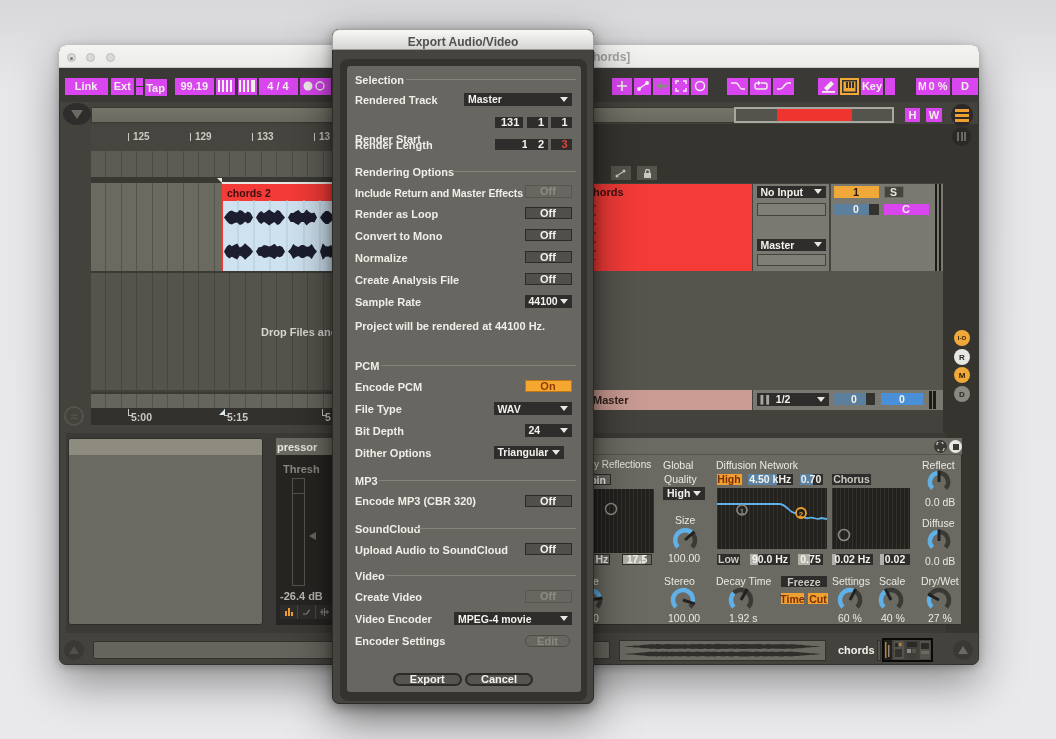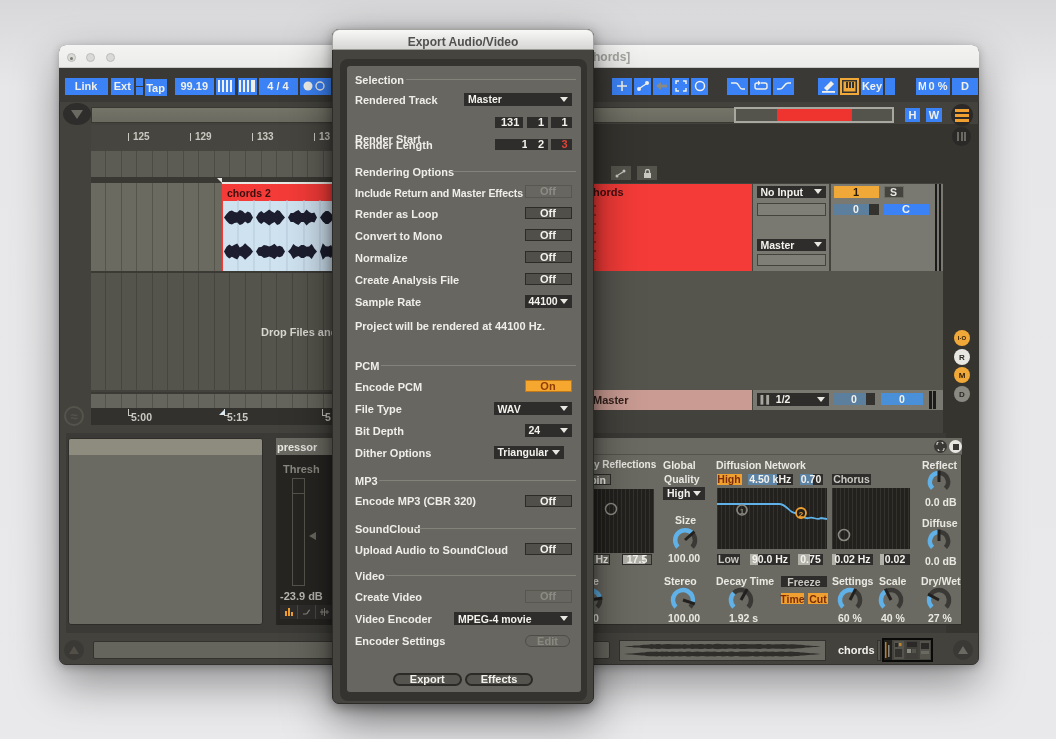--- a/index.html
+++ b/index.html
@@ -1,25 +1,25 @@
 <!DOCTYPE html>
 <html><head><meta charset="utf-8"><style>
 *{margin:0;padding:0;box-sizing:border-box}
 html,body{width:1056px;height:739px;overflow:hidden}
 body{background:linear-gradient(#d8d8da,#e7e7e9 12%,#e9e9eb);font-family:"Liberation Sans",sans-serif;position:relative}
 .abs{position:absolute}
 .b{font-weight:bold}
-.cell{position:absolute;background:#3b82f6;color:#f1f0ea;font-weight:bold;font-size:11px;text-align:center;display:flex;align-items:center;justify-content:center}
+.cell{position:absolute;background:#d946ef;color:#f1f0ea;font-weight:bold;font-size:11px;text-align:center;display:flex;align-items:center;justify-content:center}
 .drop{position:absolute;background:#2e2d2b;color:#f3f2ec;font-weight:bold;font-size:10.5px;display:flex;align-items:center;padding:0 4px}
 .drop:after{content:"";margin-left:auto;border-left:4px solid transparent;border-right:4px solid transparent;border-top:5.5px solid #e8e7e1}
 .vbox{position:absolute;background:#2e2d2b;color:#f3f2ec;font-weight:bold;font-size:11px;display:flex;align-items:center;justify-content:flex-end;padding-right:4px}
 .offb{position:absolute;background:#504f49;border:1px solid #2c2b28;color:#f3f2ec;font-weight:bold;font-size:11px;display:flex;align-items:center;justify-content:center}
 .offd{position:absolute;background:transparent;border:1px solid #57564f;color:#8d8c84;font-weight:bold;font-size:11px;display:flex;align-items:center;justify-content:center}
 .lbl{position:absolute;color:#efeee8;font-weight:bold;font-size:11px;white-space:nowrap}
-.dlbl{position:absolute;color:#e9e8e2;font-weight:bold;font-size:10.5px;white-space:nowrap}
+.dlbl{position:absolute;color:#e9e8e2;font-weight:normal;font-size:10.5px;white-space:nowrap}
 .hline{position:absolute;height:1px;background:#83827b}
 .chip{position:absolute;font-weight:bold;font-size:10.5px;display:flex;align-items:center;justify-content:center;white-space:nowrap}
 .disp{position:absolute;background:#22211e;background-image:repeating-linear-gradient(90deg,rgba(90,89,80,0.30) 0,rgba(90,89,80,0.30) 1px,transparent 1px,transparent 4px)}
 </style></head><body>
 
 <div class="abs" style="left:59px;top:45px;width:920px;height:620px;background:#43423d;border-radius:7px;border:1px solid #33322f;box-shadow:0 18px 45px rgba(0,0,0,0.4),0 2px 8px rgba(0,0,0,0.25)"></div>
 <div class="abs" style="left:59px;top:45px;width:920px;height:23px;background:linear-gradient(#f4f4f3,#ebebe9);border-radius:7px 7px 0 0;border-bottom:1px solid #c9c9c7"></div>
 <div class="abs" style="left:66.5px;top:53px;width:9px;height:9px;border-radius:50%;background:#d9d9d8;border:1px solid #bcbcba">
     <div class="abs" style="left:2.5px;top:2.5px;width:3px;height:3px;border-radius:50%;background:#7c7c74"></div>
   </div>
@@ -242,21 +242,21 @@
 <div class="abs" style="left:66px;top:433px;width:880px;height:200px;background:#3b3a36"></div>
 <div class="abs" style="left:68px;top:438px;width:195px;height:187px;background:#6b6a62;border:1px solid #2e2d2a;border-radius:3px"></div>
 <div class="abs" style="left:69px;top:439px;width:193px;height:16px;background:#8d8c7e;border-radius:2px 2px 0 0"></div>
 <div class="abs" style="left:276px;top:438px;width:320px;height:187px;background:#262522"></div>
 <div class="abs" style="left:276px;top:438px;width:320px;height:17px;background:#6b6a62"></div>
 <div class="abs b" style="left:277px;top:441px;font-size:11px;color:#e8e7e1">pressor</div>
 <div class="abs b" style="left:283px;top:463px;font-size:11px;color:#8a8981">Thresh</div>
 <div class="abs" style="left:292px;top:478px;width:13px;height:108px;border:1px solid #55544c"></div>
 <div class="abs" style="left:292px;top:493px;width:13px;height:1px;background:#55544c"></div>
 <div class="abs" style="left:309px;top:532px;width:0;height:0;border-top:4.5px solid transparent;border-bottom:4.5px solid transparent;border-right:7px solid #6a6962"></div>
-<div class="abs b" style="left:280px;top:590px;font-size:11px;color:#b8b7b0">-23.9 dB</div>
+<div class="abs b" style="left:280px;top:590px;font-size:11px;color:#b8b7b0">-26.4 dB</div>
 <div class="abs" style="left:280px;top:605px;width:53px;height:14px;background:#2e2d2b;display:flex">
     <div style="flex:1;border-right:1px solid #4a4944;display:flex;align-items:center;justify-content:center">
       <svg width="8" height="8">
         <rect x="0" y="3" width="2" height="5" fill="#f0a030"></rect>
         <rect x="3" y="0" width="2" height="8" fill="#f0a030"></rect>
         <rect x="6" y="4" width="2" height="4" fill="#f0a030"></rect>
       </svg>
     </div>
     <div style="flex:1;border-right:1px solid #4a4944;display:flex;align-items:center;justify-content:center">
       <svg width="9" height="8">
@@ -462,12 +462,12 @@
 <div class="offb" style="left:524.5px;top:542.5px;width:47px;height:12px">Off</div>
 <div class="lbl" style="left:355px;top:569.5px">Video</div>
 <div class="hline" style="left:386px;top:574.5px;width:190px"></div>
 <div class="lbl" style="left:355px;top:591.0px">Create Video</div>
 <div class="offd" style="left:524.5px;top:590px;width:47px;height:12.5px">Off</div>
 <div class="lbl" style="left:355px;top:613.0px">Video Encoder</div>
 <div class="drop" style="left:454px;top:612px;width:117.5px;height:13px">MPEG-4 movie</div>
 <div class="lbl" style="left:355px;top:635.0px">Encoder Settings</div>
 <div class="offd" style="left:525px;top:634.5px;width:45px;height:12.5px;border-radius:6px;border-color:#4d4c47;color:#8a8980">Edit</div>
 <div class="abs b" style="left:393px;top:673px;width:68.5px;height:12.5px;background:#55544e;border:2px solid #2b2a27;border-radius:7px;color:#f3f2ec;font-size:11px;display:flex;align-items:center;justify-content:center">Export</div>
-<div class="abs b" style="left:465px;top:673px;width:68px;height:12.5px;background:#55544e;border:2px solid #2b2a27;border-radius:7px;color:#f3f2ec;font-size:11px;display:flex;align-items:center;justify-content:center">Effects</div>
+<div class="abs b" style="left:465px;top:673px;width:68px;height:12.5px;background:#55544e;border:2px solid #2b2a27;border-radius:7px;color:#f3f2ec;font-size:11px;display:flex;align-items:center;justify-content:center">Cancel</div>
 </body></html>

